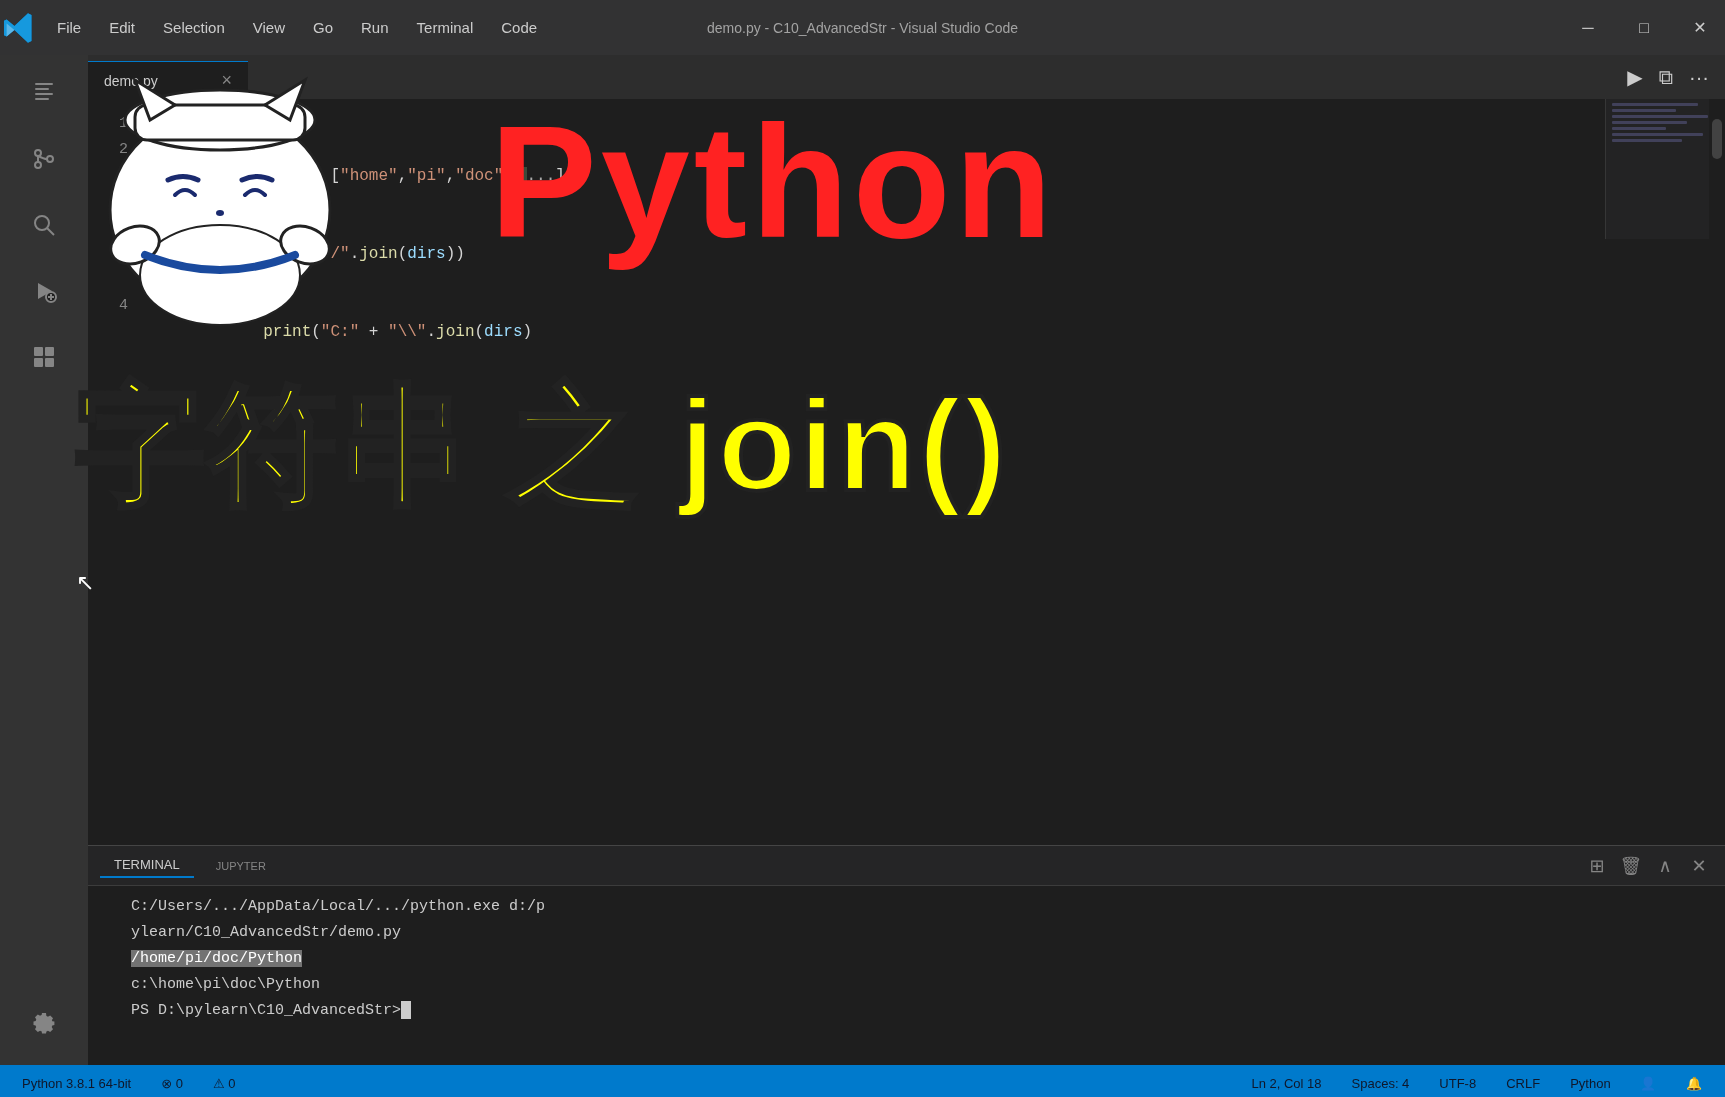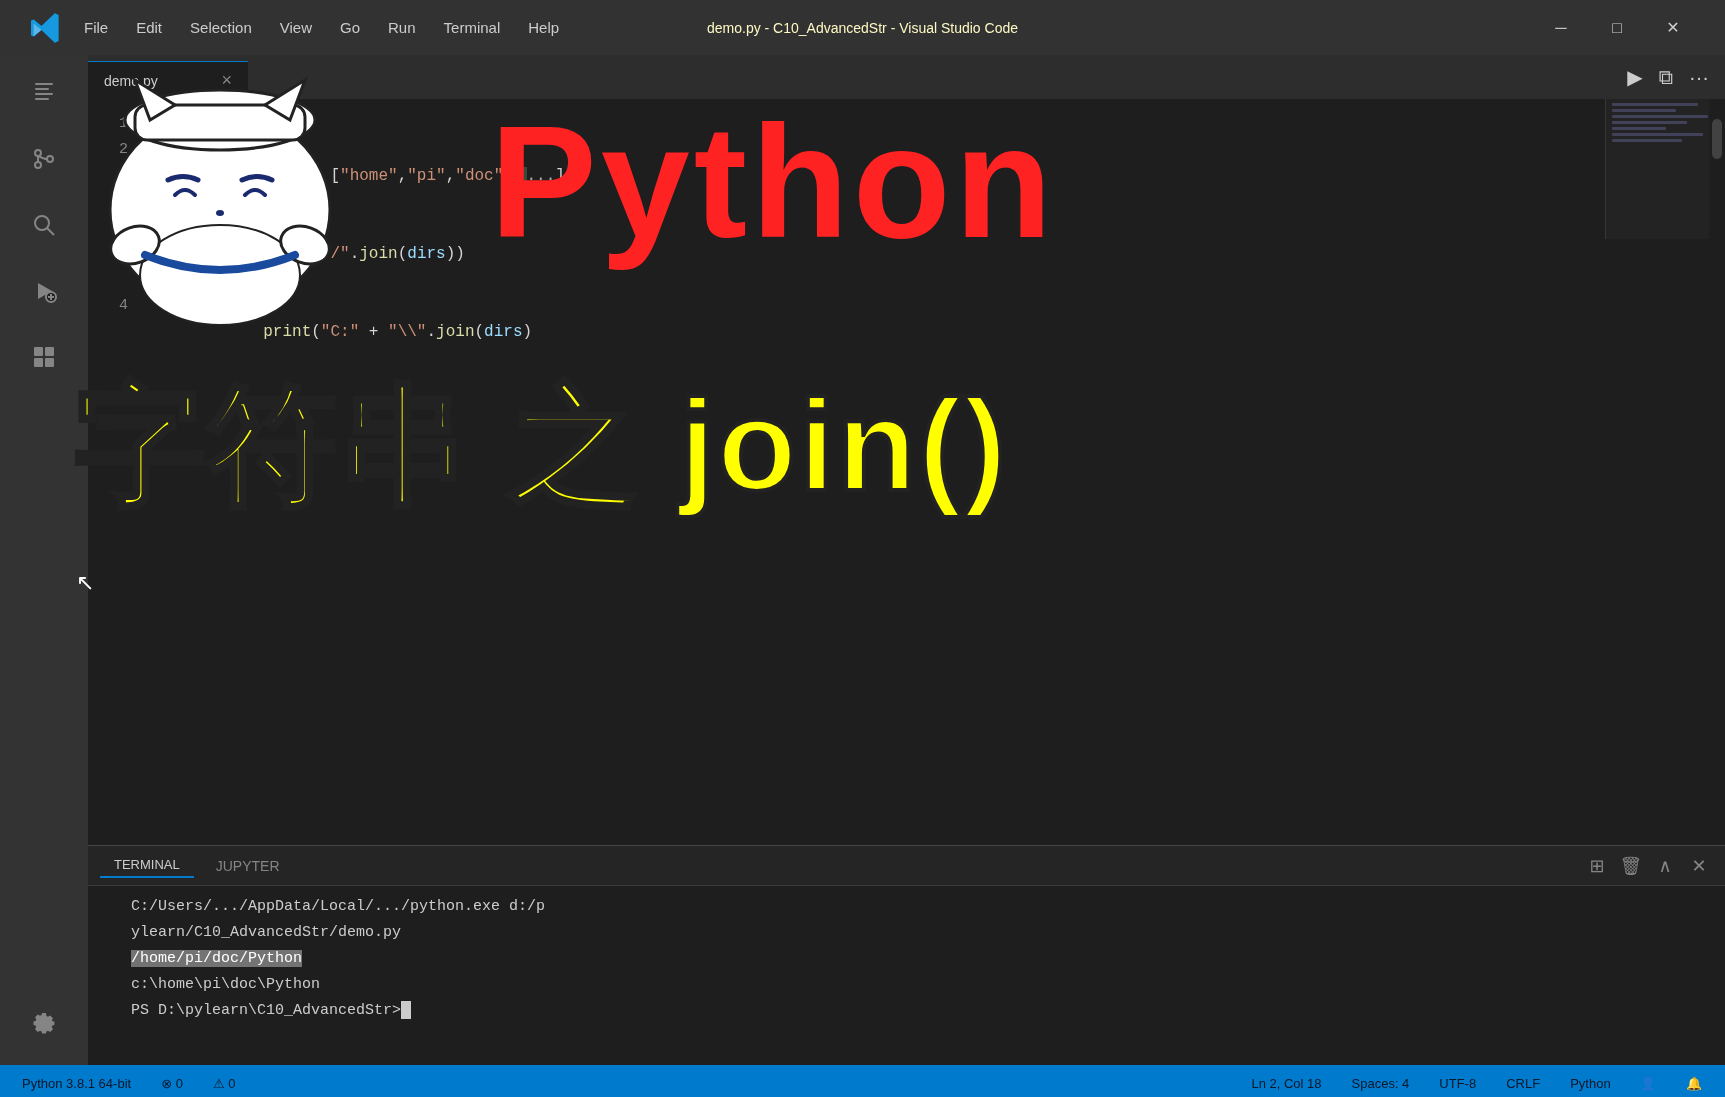--- a/index.html
+++ b/index.html
@@ -12,21 +12,21 @@
       position: relative;
     }
 
     
     .title-bar {
       width: 100%;
       height: 55px;
       background: #323233;
       display: flex;
       align-items: center;
-      padding: 0 28px;
+      padding: 0 1px;
       position: relative;
       z-index: 10;
     }
     .title-bar-logo {
       width: 36px;
       height: 36px;
       margin-right: 8px;
       flex-shrink: 0;
     }
     .title-bar-menu {
@@ -39,21 +39,21 @@
       padding: 4px 12px;
       color: #cccccc;
       font-size: 15px;
       cursor: pointer;
       border-radius: 3px;
     }
     .title-bar-title {
       position: absolute;
       left: 50%;
       transform: translateX(-50%);
-      color: #fef9c3;
+      color: #a3a3a3;
       font-size: 14px;
     }
     .title-bar-controls {
       display: flex;
       gap: 8px;
       margin-left: auto;
     }
     .title-ctrl {
       width: 48px;
       height: 32px;
@@ -245,21 +245,21 @@
     .terminal-tab {
       padding: 4px 14px;
       color: #cccccc;
       font-size: 13px;
       cursor: pointer;
       border-bottom: 2px solid #007acc;
     }
     .terminal-tab-inactive {
       padding: 4px 14px;
       color: #858585;
-      font-size: 14px;
+      font-size: 11px;
       cursor: pointer;
     }
     .terminal-controls {
       margin-left: auto;
       display: flex;
       gap: 6px;
       align-items: center;
       color: #858585;
       font-size: 18px;
     }
@@ -381,21 +381,21 @@
   </svg>
 
   <div class="title-bar-menu">
     <div class="menu-item">File</div>
     <div class="menu-item">Edit</div>
     <div class="menu-item">Selection</div>
     <div class="menu-item">View</div>
     <div class="menu-item">Go</div>
     <div class="menu-item">Run</div>
     <div class="menu-item">Terminal</div>
-    <div class="menu-item">Help</div>
+    <div class="menu-item">Code</div>
   </div>
 
   <div class="title-bar-title">demo.py - C10_AdvancedStr - Visual Studio Code</div>
 
   <div class="title-bar-controls">
     <div class="title-ctrl">─</div>
     <div class="title-ctrl">□</div>
     <div class="title-ctrl close">✕</div>
   </div>
 </div>

